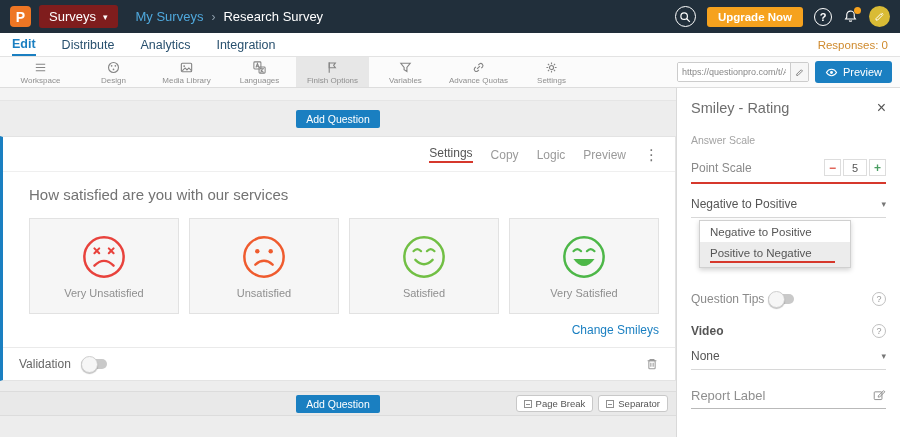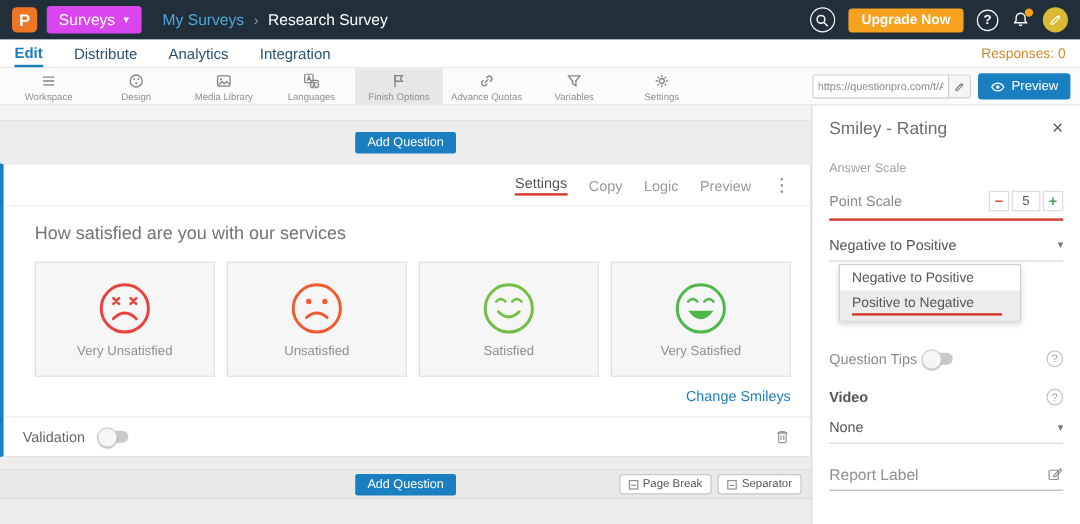--- a/index.html
+++ b/index.html
@@ -6,21 +6,21 @@
     --topbar-bg:#212f3b; --accent:#1a7fc1; --annotation:#d6382c;
     --upgrade:#f6a21e; --logo:#ee7624; --canvas-bg:#ededed;
   }
   *{box-sizing:border-box;margin:0;padding:0}
   body{font-family:"Liberation Sans","DejaVu Sans",sans-serif;background:#fff;width:900px;height:437px;overflow:hidden}
   #app{width:900px;height:437px;display:flex;flex-direction:column;background:#fff}
 
   
   .topbar{height:33px;background:var(--topbar-bg);display:flex;align-items:center;padding:0 10px;flex-shrink:0}
   .logo{width:21px;height:21px;border-radius:4px;background:var(--logo);color:#fff;font-weight:bold;font-size:14px;display:flex;align-items:center;justify-content:center;cursor:pointer}
-  .product{margin-left:8px;background:#d946ef;color:#fff;font-size:13px;padding:4px 10px;border-radius:3px;display:flex;align-items:center;gap:7px;cursor:pointer}
+  .product{margin-left:8px;background:#7f1d1d;color:#fff;font-size:13px;padding:4px 10px;border-radius:3px;display:flex;align-items:center;gap:7px;cursor:pointer}
   .product .caret{font-size:9px}
   .breadcrumb{margin-left:18px;display:flex;align-items:center;gap:8px;font-size:13px}
   .crumb-link{color:#4fa8dc;cursor:pointer;text-decoration:none}
   .crumb-sep{color:#8fa0ad;font-size:12px}
   .crumb-current{color:#fff}
   .topbar-right{margin-left:auto;display:flex;align-items:center;gap:11px}
   .circ-ic{width:21px;height:21px;border:1px solid #fff;border-radius:50%;display:flex;align-items:center;justify-content:center;color:#fff;cursor:pointer}
   .help-circ{width:18px;height:18px;font-size:11px;font-weight:bold}
   .upgrade-btn{background:var(--upgrade);color:#fff;font-size:11.5px;font-weight:bold;border:none;border-radius:3px;padding:4px 11px;cursor:pointer}
   .bell-wrap{position:relative;color:#fff;cursor:pointer;display:flex}
@@ -197,31 +197,31 @@
     </div>
     <div class="tb-item active">
       <svg width="15" height="15" viewBox="0 0 16 16" fill="none" stroke="currentColor" stroke-width="1.2">
           <path d="M4.5 2.5v11"></path>
           <path d="M4.5 3.2h6.5L9.2 5.7 11 8.2H4.5z"></path>
         </svg>
       <span>Finish Options</span>
     </div>
     <div class="tb-item">
       <svg width="15" height="15" viewBox="0 0 16 16" fill="none" stroke="currentColor" stroke-width="1.2">
+          <path d="M3 3.5h10L9.5 8v4.2l-3-1.9V8z"></path>
+        </svg>
+      <span>Variables</span>
+    </div>
+    <div class="tb-item">
+      <svg width="15" height="15" viewBox="0 0 16 16" fill="none" stroke="currentColor" stroke-width="1.2">
           <path d="M6.5 9.5l3-3"></path>
           <path d="M5.2 7.3L3.9 8.6a2.3 2.3 0 0 0 3.2 3.2l1.3-1.3"></path>
           <path d="M7.8 5.4l1.3-1.3a2.3 2.3 0 0 1 3.2 3.2L11 8.6"></path>
         </svg>
       <span>Advance Quotas</span>
-    </div>
-    <div class="tb-item">
-      <svg width="15" height="15" viewBox="0 0 16 16" fill="none" stroke="currentColor" stroke-width="1.2">
-          <path d="M3 3.5h10L9.5 8v4.2l-3-1.9V8z"></path>
-        </svg>
-      <span>Variables</span>
     </div>
     <div class="tb-item">
       <svg width="15" height="15" viewBox="0 0 16 16" fill="none" stroke="currentColor" stroke-width="1.2">
           <circle cx="8" cy="8" r="2.2"></circle>
           <path d="M8 2.6v1.8M8 11.6v1.8M2.6 8h1.8M11.6 8h1.8M4.2 4.2l1.2 1.2M10.6 10.6l1.2 1.2M11.8 4.2l-1.2 1.2M5.4 10.6l-1.2 1.2"></path>
         </svg>
       <span>Settings</span>
     </div>
     <div class="tb-right">
       <div class="url-box">

